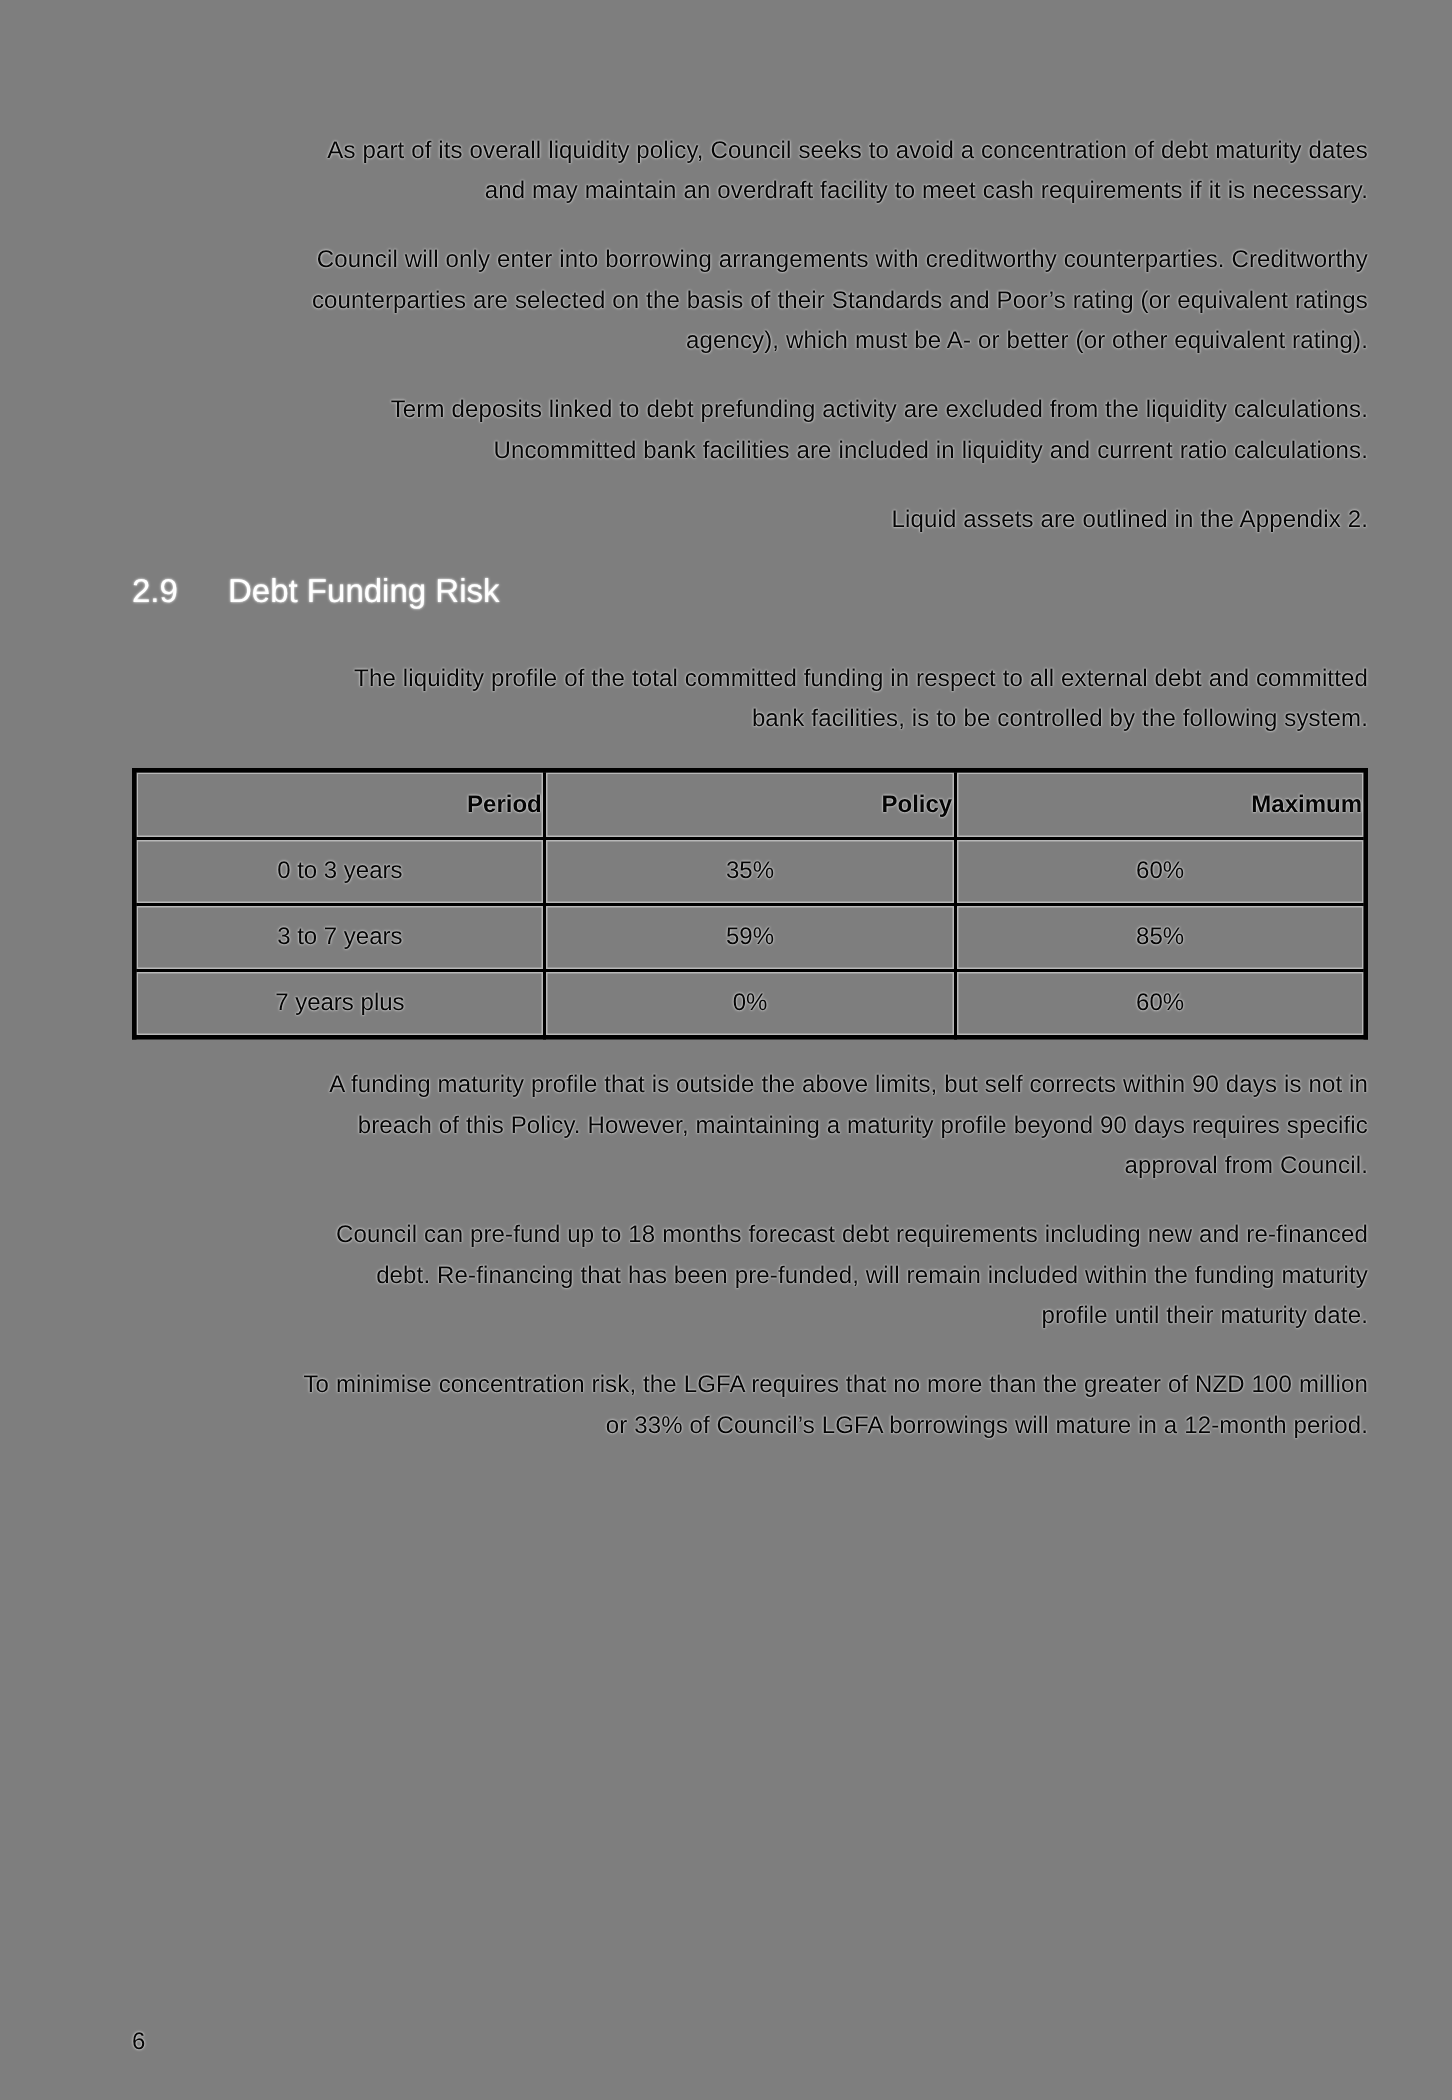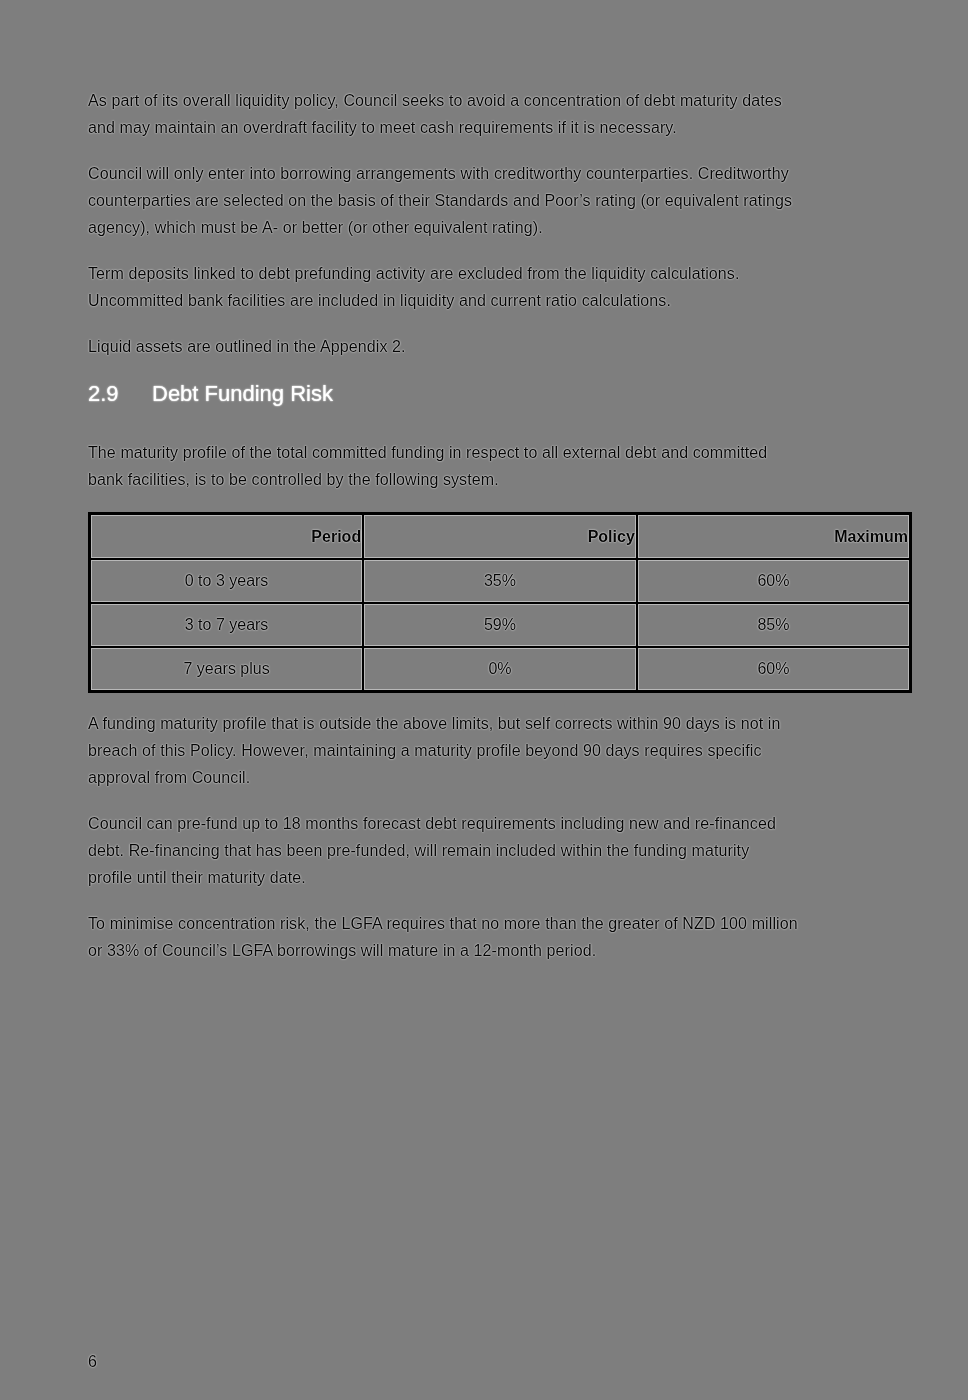--- a/index.html
+++ b/index.html
@@ -23,20 +23,21 @@
   }
   .halo {
     text-shadow: 0 0 2px rgba(255,255,255,0.85), 0 0 1px rgba(255,255,255,0.6);
   }
   p.body-par {
     font-size: 16px;
     line-height: 27px;
     margin: 0 0 19px 0;
     white-space: pre-line;
     letter-spacing: 0.1px;
+    text-align: right;
   }
   h2.section-heading {
     font-size: 22px;
     font-weight: 400;
     line-height: 30px;
     margin: 12px 0 30px 0;
     color: #ffffff;
   }
   h2.section-heading .sec-num {
     display: inline-block;
@@ -81,21 +82,21 @@
 
     <p class="body-par halo">Term deposits linked to debt prefunding activity are excluded from the liquidity calculations.
 Uncommitted bank facilities are included in liquidity and current ratio calculations.</p>
 
     <p class="body-par halo">Liquid assets are outlined in the Appendix 2.</p>
 
     <h2 class="section-heading halo">
       <span class="sec-num">2.9</span><span>Debt Funding Risk</span>
     </h2>
 
-    <p class="body-par halo">The maturity profile of the total committed funding in respect to all external debt and committed
+    <p class="body-par halo">The liquidity profile of the total committed funding in respect to all external debt and committed
 bank facilities, is to be controlled by the following system.</p>
 
     <table class="limits">
       <thead>
         <tr>
           <th class="halo">Period</th>
           <th class="halo">Policy</th>
           <th class="halo">Maximum</th>
         </tr>
       </thead>

